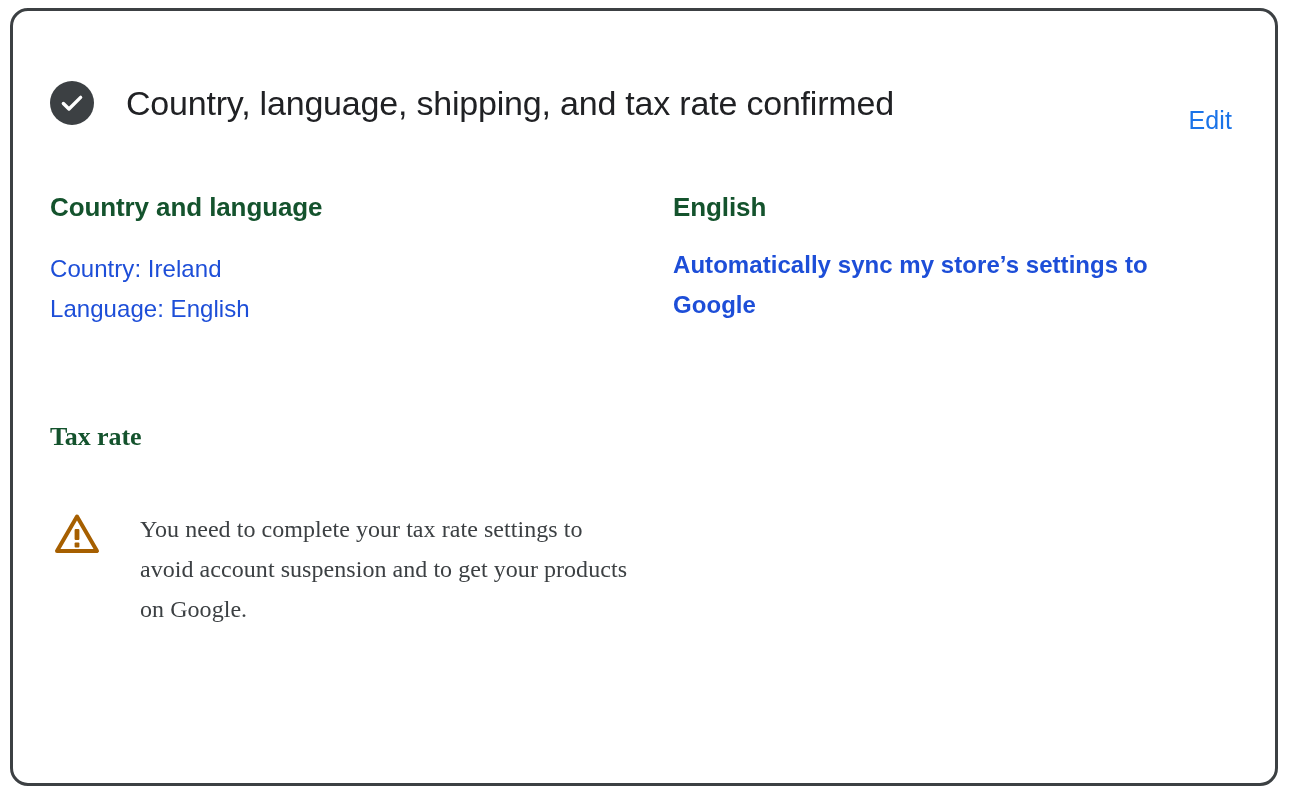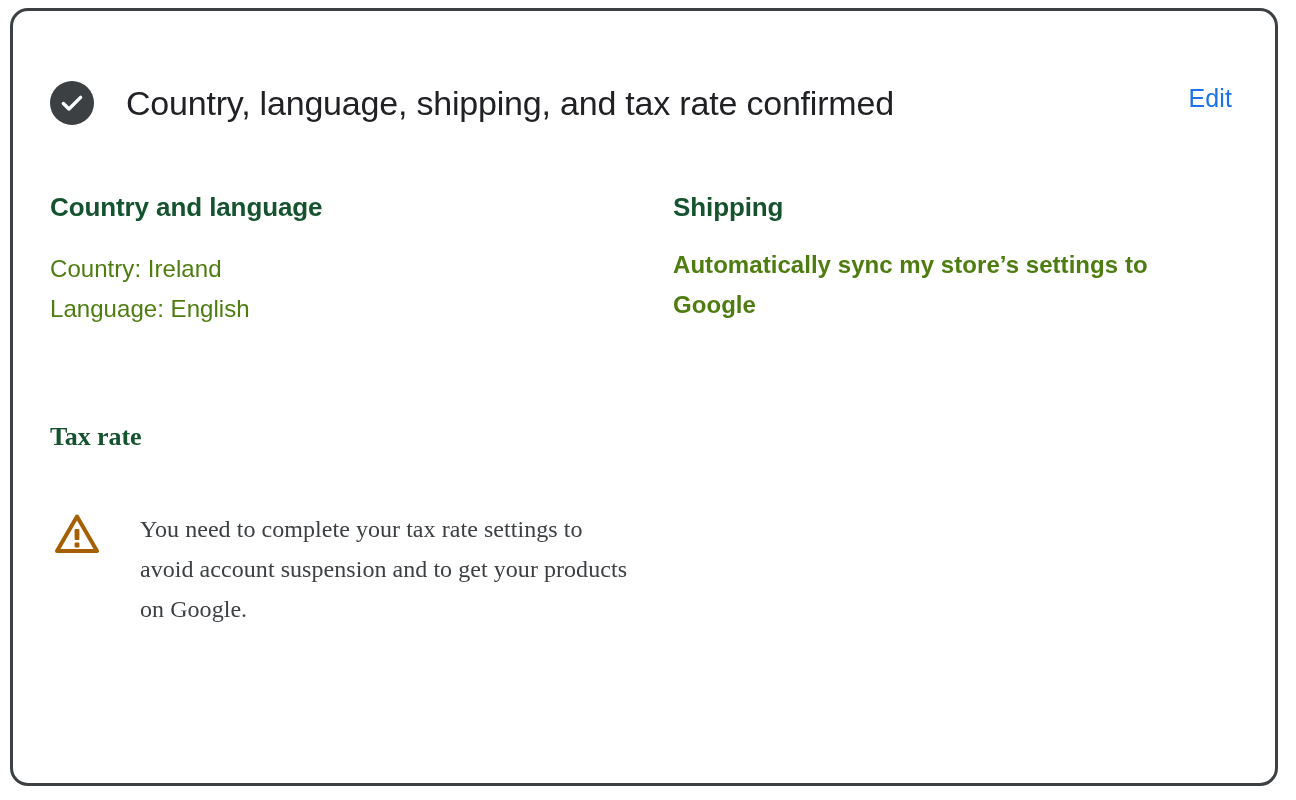--- a/index.html
+++ b/index.html
@@ -72,21 +72,21 @@
     line-height: 40px;
     color: #202124;
     font-weight: 400;
     letter-spacing: -0.2px;
     white-space: nowrap;
   }
 
   .edit-link {
     position: absolute;
     right: 43px;
-    top: 72px;
+    top: 94px;
     font-size: 25px;
     line-height: 30px;
     color: #1a73e8;
     font-weight: 500;
     letter-spacing: 0.1px;
     text-decoration: none;
     cursor: pointer;
     background: none;
     border: 0;
     padding: 0;
@@ -112,21 +112,21 @@
     font-weight: 700;
     color: #14532d;
     letter-spacing: -0.1px;
     margin: 0 0 26px 0;
   }
   .col-right .section-heading { margin-bottom: 22px; }
 
   .section-text {
     font-size: 24px;
     line-height: 40px;
-    color: #4d7c0f;
+    color: #1d4ed8;
     font-weight: 400;
     margin: 0;
     letter-spacing: 0.05px;
   }
   .section-text.wrapped { max-width: 540px; }
   .col-right .section-text { max-width: 530px; font-weight: bold; }
 
   
   .warning {
     display: flex;
@@ -191,20 +191,20 @@
               </svg>
             </span>
             <span class="warning-text">You need to complete your tax rate settings to avoid account suspension and to get your products on Google.</span>
           </div>
         </div>
 
       </div>
 
       <div class="col-right">
         <div class="section">
-          <h2 class="section-heading">Shipping</h2>
+          <h2 class="section-heading">English</h2>
           <p class="section-text">Automatically sync my store’s settings to Google</p>
         </div>
       </div>
 
     </div>
   </div>
 </div>
 
 </body></html>

